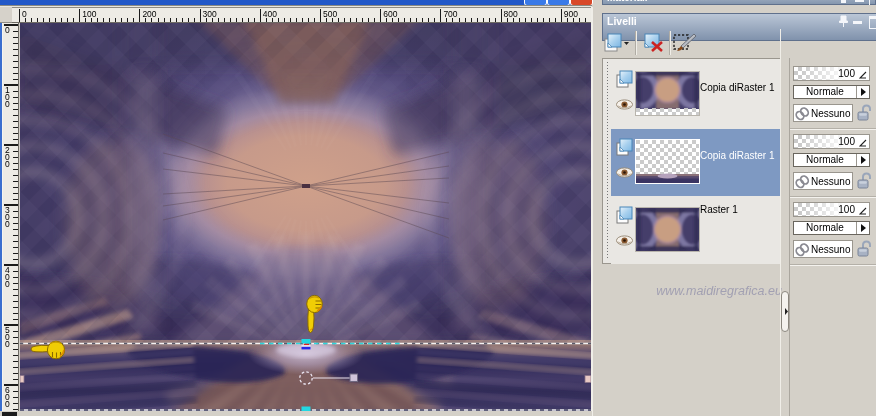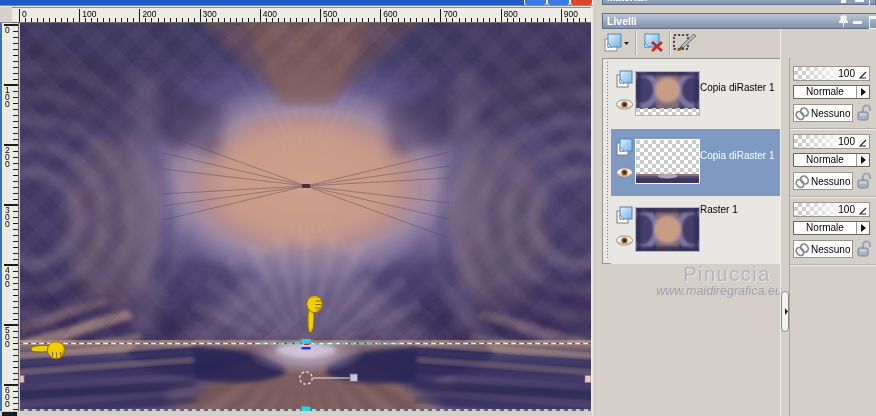--- a/index.html
+++ b/index.html
@@ -450,21 +450,21 @@
     </g>
         </g>
       </svg>
     </div><div class="abs" style="left:591px;top:7px;width:2px;height:409px;background:#f0eee8"></div><div class="abs" style="left:0px;top:411px;width:592px;height:5px;background:#d4d0c8"></div><div class="abs" style="left:2px;top:412px;width:15px;height:4px;background:#1c1c1c"></div><div class="abs" style="left:593px;top:0;width:9px;height:416px;background:#d4d0c8"></div><div class="abs" style="left:602px;top:0;width:274px;height:416px;background:#d4d0c8"></div><div class="abs" style="left:602px;top:0;width:274px;height:5px;overflow:hidden">
   <div style="position:absolute;left:0;top:-10px;width:274px;height:15px;background:linear-gradient(#b6c2d2,#8496ae);border:1px solid #5f708c;box-sizing:border-box">
     <div style="position:absolute;left:4px;top:1px;font:bold 10px 'Liberation Sans',sans-serif;color:#fff">Materiali</div>
     <div style="position:absolute;left:238px;top:3px;width:5px;height:9px;background:#f4f6fa"></div>
     <div style="position:absolute;left:252px;top:8px;width:9px;height:3px;background:#f4f6fa"></div>
     <div style="position:absolute;left:266px;top:4px;width:10px;height:8px;border:1.5px solid #f4f6fa;border-top-width:3px"></div>
   </div>
-    </div><div class="abs" style="left:602px;top:13px;width:274px;height:16px;background:linear-gradient(#bac6d6,#8092ac);border-top:1px solid #5f708c;border-bottom:1px solid #5f708c;border-left:1px solid #5f708c;box-sizing:border-box">
+    </div><div class="abs" style="left:602px;top:13px;width:274px;height:28px;background:linear-gradient(#bac6d6,#8092ac);border-top:1px solid #5f708c;border-bottom:1px solid #5f708c;border-left:1px solid #5f708c;box-sizing:border-box">
   <div style="position:absolute;left:4px;top:1px;font:bold 10.5px 'Liberation Sans',sans-serif;color:#fff">Livelli</div>
   <div style="position:absolute;left:236px;top:1px">
         <svg width="9" height="13" viewBox="0 0 9 13" style="display:block">
       <path d="M2,1 L7,1 L7,6 L8.5,6 L8.5,7.5 L0.5,7.5 L0.5,6 L2,6 Z M4.5,7.5 L4.5,12" fill="#f4f6fa" stroke="#f4f6fa" stroke-width="1"></path>
     </svg>
       </div>
   <div style="position:absolute;left:250px;top:7px;width:9px;height:3px;background:#f4f6fa"></div>
   <div style="position:absolute;left:266px;top:2px;width:10px;height:9px;border:1.5px solid #f4f6fa;border-top-width:3px"></div>
 </div><div class="abs" style="left:604px;top:33px">
       <svg width="26" height="20" viewBox="0 0 26 20" style="display:block">
@@ -723,21 +723,21 @@
       <rect width="63" height="5" fill="#2e2952" opacity="0.8"></rect>
       <rect y="38" width="63" height="5" fill="#2e2952" opacity="0.8"></rect>
       <rect width="5" height="43" fill="#2e2952" opacity="0.7"></rect>
       <rect x="58" width="5" height="43" fill="#2e2952" opacity="0.7"></rect>
       <circle cx="31.5" cy="21.5" r="13" fill="#c89e82"></circle>
       <circle cx="31.5" cy="21.5" r="13.5" fill="none" stroke="#b28da0" stroke-width="2.5" opacity="0.6"></circle>
       </g>
     </svg>
       </div>
       <div style="position:absolute;left:89px;top:7px;font:10px 'Liberation Sans',sans-serif;color:#000;white-space:nowrap">Raster 1</div>
-    </div><div class="abs" style="left:602px;top:263px;width:250px;text-align:center;font:20px 'Liberation Sans',sans-serif;color:#b4b2c0;letter-spacing:1.5px;text-shadow:1px 1px 0 #e8e6e2">Pinuccia</div>')
+    </div>')
 <div class="abs" style="left:602px;top:284px;width:234px;text-align:center;font:italic 12.5px 'Liberation Sans',sans-serif;color:#a2a0b2">www.maidiregrafica.eu</div><div class="abs" style="left:780px;top:29px;width:1px;height:387px;background:#f0eee8"></div><div class="abs" style="left:789px;top:58px;width:1px;height:358px;background:#aaa69e"></div><div class="abs" style="left:781px;top:291px;width:8px;height:41px;background:#f4f2ee;border:1px solid #8a867e;border-radius:4px;box-sizing:border-box">
   <svg width="5" height="7" style="position:absolute;left:1.5px;top:16px">
         <path d="M1,0 L4,3.5 L1,7Z" fill="#202020"></path>
       </svg>
     </div><div style="position:absolute;left:793px;top:66px;width:77px;height:15px;background:#fff;border:1px solid #9a968e;box-sizing:border-box;overflow:hidden">
       <div style="position:absolute;inset:0;background:conic-gradient(#c9c9c9 25%,#fff 0 50%,#c9c9c9 0 75%,#fff 0) 0 0/8px 8px"></div>
       <div style="position:absolute;inset:0;background:linear-gradient(to right,rgba(255,255,255,0) 8%,#fff 72%)"></div>
       <div style="position:absolute;right:14px;top:0.5px;font:10px 'Liberation Sans',sans-serif;color:#000">100</div>
       <svg width="8" height="8" style="position:absolute;right:2px;bottom:1px">
         <path d="M7,1 L1,7 L7,7" fill="none" stroke="#202020" stroke-width="1.1"></path>

